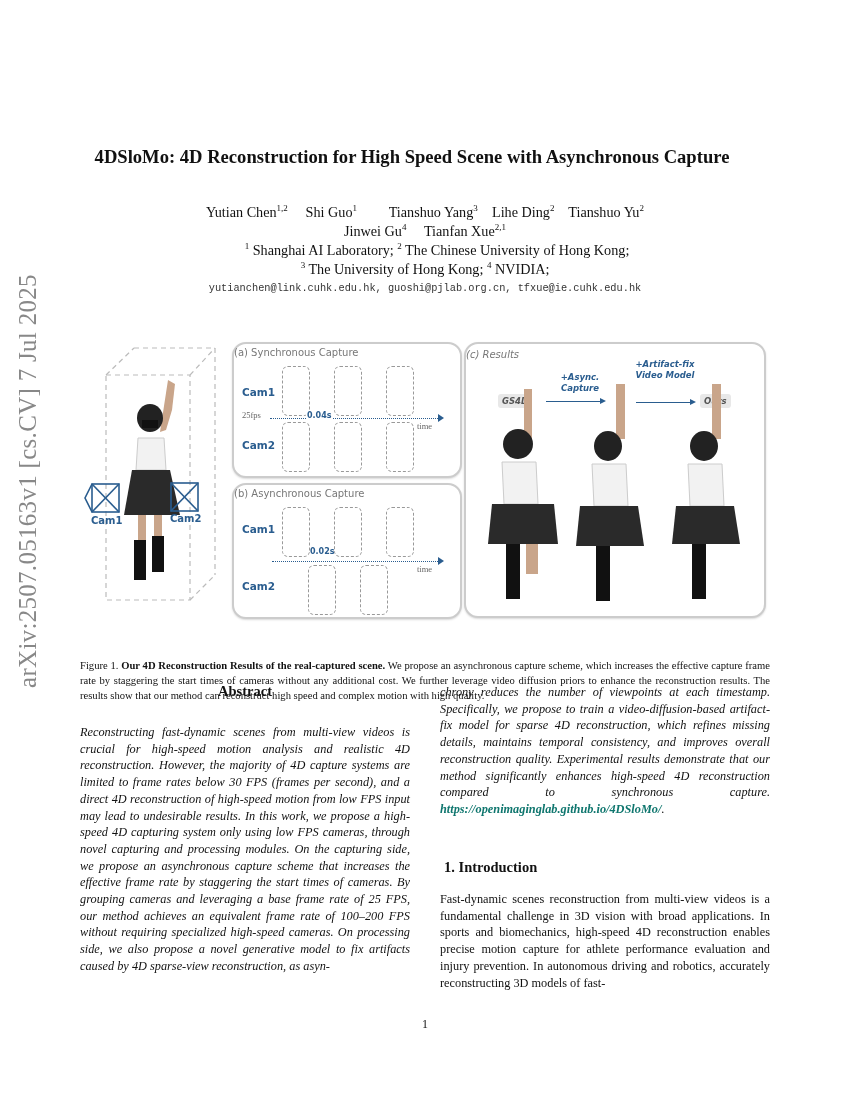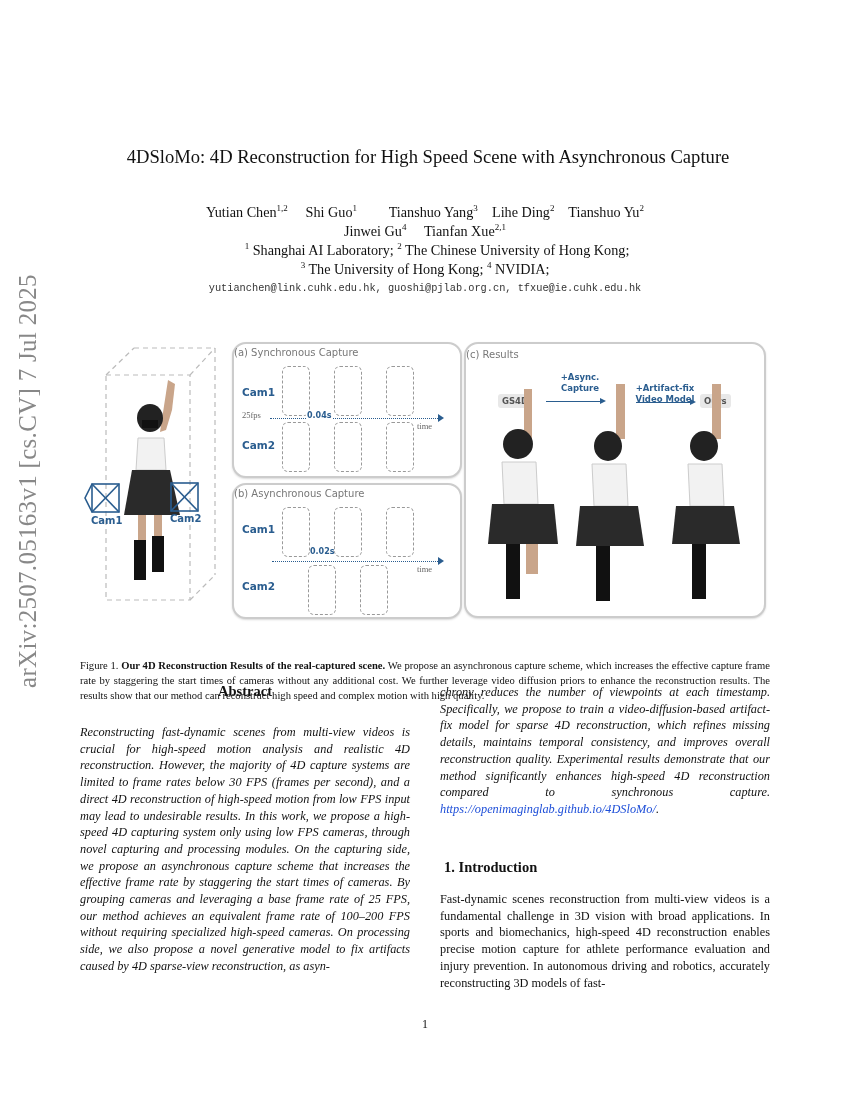--- a/index.html
+++ b/index.html
@@ -1,18 +1,18 @@
 <!DOCTYPE html>
 <html><head>
 <meta charset="utf-8">
 <style>
   html, body { margin:0; padding:0; background:#fff; }
   body { width:850px; height:1100px; position:relative; overflow:hidden; font-family:"Liberation Serif", serif; color:#111; }
   .abs { position:absolute; }
-  .title { left:16px; width:824px; top:146px; text-align:center; font-weight:normal; font-size:18.6px; }
+  .title { left:0; width:824px; top:146px; text-align:center; font-weight:bold; font-size:18.6px; }
   .authors { left:0; width:850px; text-align:center; font-size:14.2px; line-height:19px; }
   .authors sup { font-size:9px; vertical-align:6px; }
   .emails { left:0; width:850px; top:282px; text-align:center; font-family:"Liberation Mono", monospace; font-size:10.3px; color:#333; }
   .arxiv { left:14px; top:688px; transform-origin:0 0; transform:rotate(-90deg); font-family:"Liberation Serif", serif; font-size:25px; color:#888; white-space:nowrap; letter-spacing:0.3px; }
 
   
   .panel { border:2px solid #ccc; border-radius:14px; background:#fff; box-shadow:0 1px 2px rgba(0,0,0,0.15); }
   .panel-title { font-family:"DejaVu Sans", sans-serif; font-size:10px; color:#777; text-align:left; }
   .cam-label { font-family:"DejaVu Sans", sans-serif; font-weight:bold; font-size:10.5px; color:#2a5d8f; }
   .frame { border:1px dashed #999; border-radius:6px; width:26px; height:48px; }
@@ -23,21 +23,21 @@
   .arrow-label { font-family:"DejaVu Sans", sans-serif; font-size:8.5px; color:#2a5d8f; font-weight:bold; text-align:center; line-height:11px; }
 
   .caption { left:80px; top:658px; width:690px; font-size:10.6px; line-height:15px; text-align:justify; }
   .caption b { font-weight:bold; }
 
   .col { font-size:12.3px; line-height:16.7px; text-align:justify; }
   .col.it { font-style:italic; }
   .col-left { left:80px; width:330px; }
   .col-right { left:440px; width:330px; }
   .heading { font-weight:bold; font-size:14.5px; }
-  .link { color:#1d4ed8; }
+  .link { color:#0f766e;font-weight:bold; }
   .pagenum { left:0; width:850px; top:1017px; text-align:center; font-size:12px; }
 </style>
 </head>
 <body>
 
 <div class="abs arxiv">arXiv:2507.05163v1  [cs.CV]  7 Jul 2025</div>
 
 <div class="abs title">4DSloMo: 4D Reconstruction for High Speed Scene with Asynchronous Capture</div>
 
 <div class="abs authors" style="top:199px;">
@@ -123,27 +123,27 @@
     <div class="abs frame" style="left:100px;top:22px;"></div>
     <div class="abs frame" style="left:152px;top:22px;"></div>
     <div class="abs frame" style="left:74px;top:80px;"></div>
     <div class="abs frame" style="left:126px;top:80px;"></div>
     <div class="abs dotline" style="left:38px;top:76px;width:168px;"></div>
     <div class="abs" style="left:204px;top:72px;width:0;height:0;border-left:6px solid #2a5d8f;border-top:4px solid transparent;border-bottom:4px solid transparent;"></div>
     <div class="abs small-blue" style="left:76px;top:62px;">0.02s</div>
     <div class="abs small-gray" style="left:183px;top:79px;">time</div>
   </div>
 
-  <div class="abs panel" style="left:384px;top:2px;width:298px;height:272px;">
+  <div class="abs panel" style="left:384px;top:2px;width:298px;height:272px;font-style:italic;">
     <div class="abs panel-title" style="left:0;top:5px;width:298px;">(c) Results</div>
     <div class="abs result-tag" style="left:32px;top:50px;">GS4D</div>
     <div class="abs result-tag" style="left:234px;top:50px;">Ours</div>
     <div class="abs arrow-label" style="left:84px;top:28px;width:60px;white-space:pre-line;">+Async.
 Capture</div>
-    <div class="abs arrow-label" style="left:164px;top:39px;width:70px;white-space:pre-line;text-align:center;">+Artifact-fix
+    <div class="abs arrow-label" style="left:164px;top:15px;width:70px;white-space:pre-line;text-align:center;">+Artifact-fix
 Video Model</div>
     <div class="abs" style="left:80px;top:57px;width:54px;border-top:1.5px solid #2a5d8f;"></div>
     <div class="abs" style="left:134px;top:54px;border-left:6px solid #2a5d8f;border-top:3.5px solid transparent;border-bottom:3.5px solid transparent;"></div>
     <div class="abs" style="left:170px;top:58px;width:54px;border-top:1.5px solid #2a5d8f;"></div>
     <div class="abs" style="left:224px;top:55px;border-left:6px solid #2a5d8f;border-top:3.5px solid transparent;border-bottom:3.5px solid transparent;"></div>
     <svg class="abs" style="left:0;top:40px;" width="298" height="230">
       <g>
         <rect x="58" y="5" width="8" height="50" fill="#c9a58a"></rect>
         <ellipse cx="52" cy="60" rx="15" ry="15" fill="#222"></ellipse>
         <path d="M36 78 L70 78 L72 120 L38 120 Z" fill="#f2f2f2" stroke="#ccc"></path>

